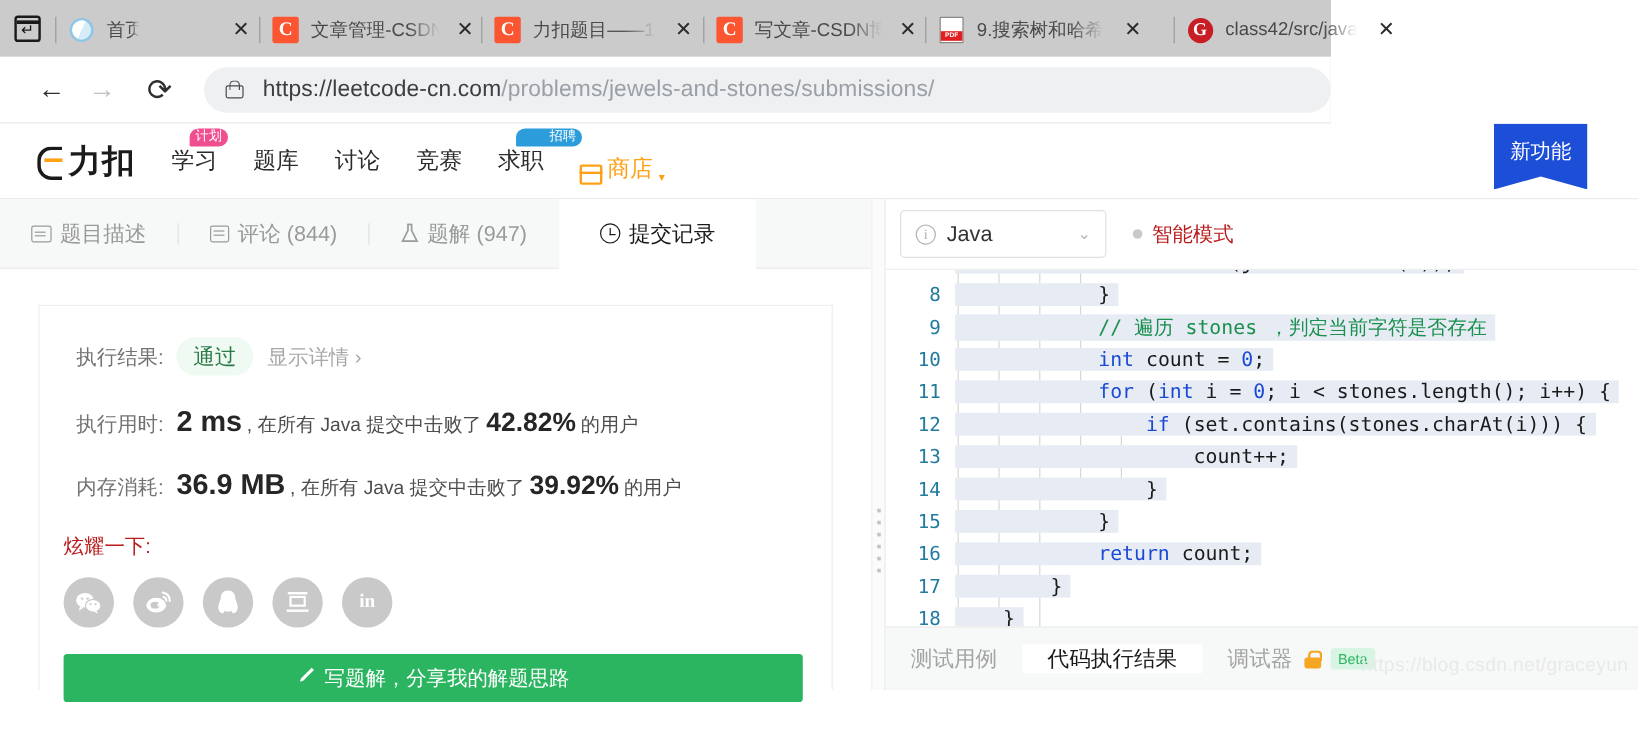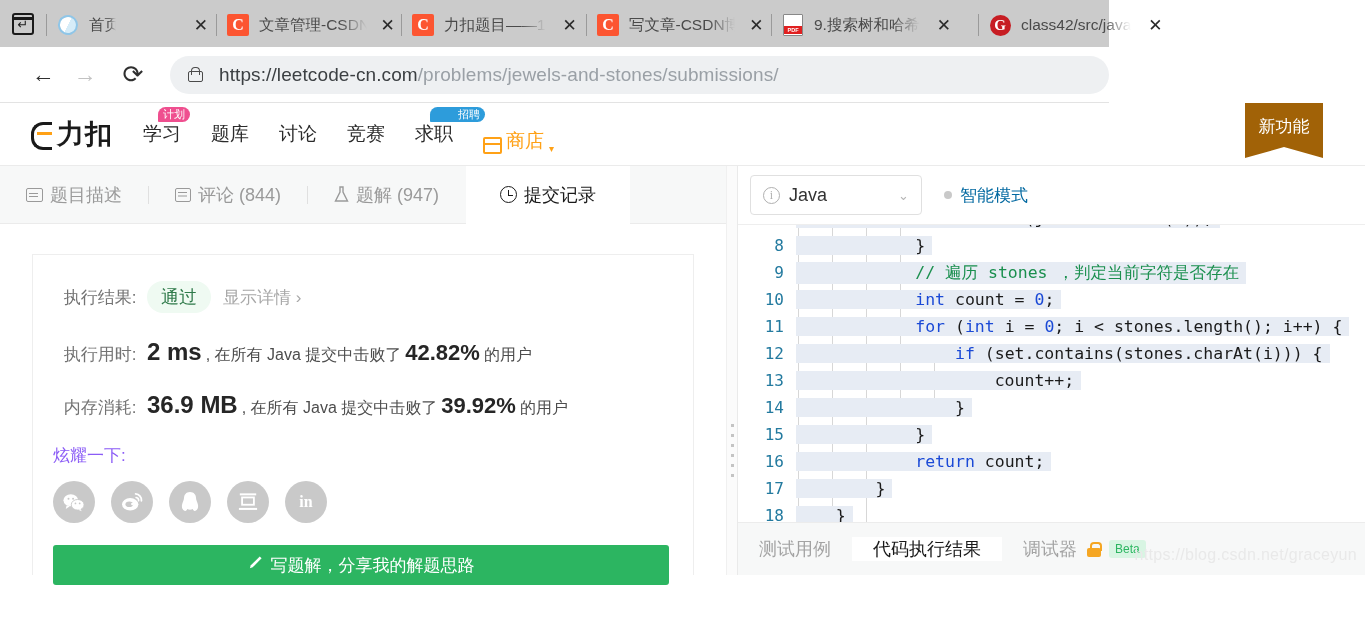--- a/index.html
+++ b/index.html
@@ -214,21 +214,21 @@
     line-height: 12px;
     text-align: center;
   }
   .badge-plan { background: #ef4f8f; }
   .badge-hire { background: #2d9cdb; padding-left: 28px; }
 
   .new-feature {
     position: absolute;
     right: 42px; top: 0;
     width: 78px; height: 55px;
-    background: #a16207;
+    background: #1d4ed8;
     color: #fff;
     font-size: 17px;
     text-align: center;
     line-height: 48px;
     clip-path: polygon(0 0, 100% 0, 100% 100%, 50% 80%, 0 100%);
   }
 
   
   .main {
     display: flex;
@@ -324,21 +324,21 @@
   }
   .metric-num {
     font-size: 24px; font-weight: bold; color: #262626;
     margin-right: 4px;
   }
   .metric-text { font-size: 16px; color: #4d4d4d; }
   .metric-pct {
     font-size: 22px; font-weight: bold; color: #262626;
     margin: 0 4px;
   }
-  .share-label { font-size: 17px; color: #8b5cf6; margin-bottom: 14px; }
+  .share-label { font-size: 17px; color: #b91c1c; margin-bottom: 14px; }
   .share-row { display: flex; gap: 16px; }
   .share-btn {
     width: 42px; height: 42px; border-radius: 50%;
     background: #c9c9c9;
     display: flex; align-items: center; justify-content: center;
     color: #fff; cursor: pointer;
     font-size: 18px;
   }
   .write-btn {
     height: 40px;
@@ -392,21 +392,21 @@
     border: 1.4px solid #b0b0b0; color: #b0b0b0;
     font-size: 12px; text-align: center; line-height: 15px;
     margin-right: 9px; flex: 0 0 17px;
     font-family: "Liberation Serif", serif;
   }
   .lang-name { font-size: 18px; color: #333; flex: 1; }
   .chev { color: #b5b5b5; font-size: 13px; }
   .smart-mode {
     display: flex; align-items: center;
     margin-left: 22px;
-    font-size: 17px; color: #0369a1;
+    font-size: 17px; color: #b91c1c;
     cursor: pointer;
   }
   .smart-dot {
     width: 8px; height: 8px; border-radius: 50%;
     background: #c9c9c9; margin-right: 8px;
   }
 
   .code-area {
     flex: 1;
     position: relative;

